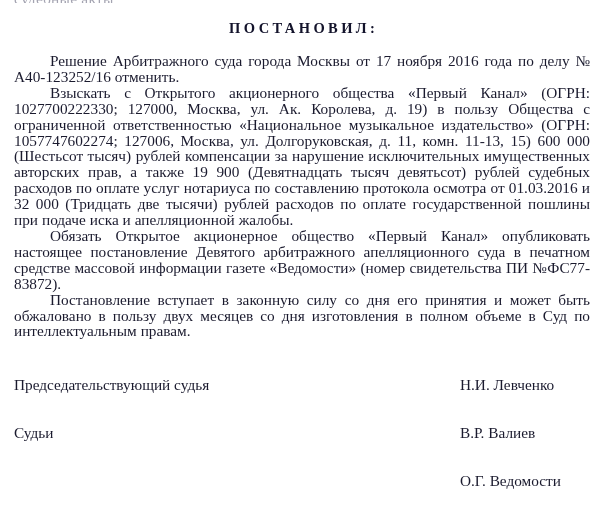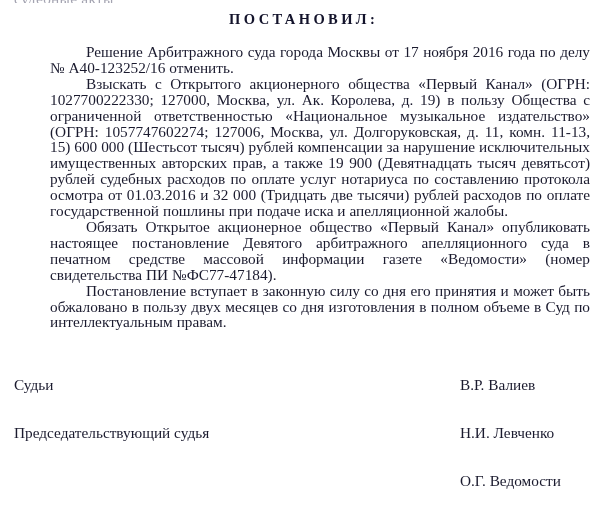--- a/index.html
+++ b/index.html
@@ -32,33 +32,32 @@
     height: 12px;
     overflow: hidden;
     font-size: 15.5px;
     line-height: 16px;
     color: #5a5a72;
     opacity: 0.55;
     letter-spacing: 0.2px;
     white-space: nowrap;
   }
   .doc-title {
-    margin: 7px;
+    margin: 16px;
     padding-top: 3px;
     text-align: center;
     font-size: 14.5px;
     font-weight: bold;
     letter-spacing: 3.4px;
     line-height: 18px;
     color: #13132b;
     text-indent: 3.4px;
   }
   .body-block {
     margin-top: 16px;
-    margin-left: 36px;
   }
   p.para {
     margin: 0;
     padding: 0;
     text-align: justify;
     text-justify: inter-word;
     text-indent: 36px;
     font-size: 15.3px;
     line-height: 15.9px;
     color: #1a1a2e;
@@ -95,32 +94,32 @@
 
 <div class="page">
 
   <div class="cut-line">судебные акты</div>
 
   <h1 class="doc-title">ПОСТАНОВИЛ:</h1>
 
   <div class="body-block">
     <p class="para">Решение Арбитражного суда города Москвы от 17 ноября 2016 года по делу № А40-123252/16 отменить.</p>
     <p class="para">Взыскать с Открытого акционерного общества «Первый Канал» (ОГРН: 1027700222330; 127000, Москва, ул. Ак. Королева, д. 19) в пользу Общества с ограниченной ответственностью «Национальное музыкальное издательство» (ОГРН: 1057747602274; 127006, Москва, ул. Долгоруковская, д. 11, комн. 11-13, 15) 600 000 (Шестьсот тысяч) рублей компенсации за нарушение исключительных имущественных авторских прав, а также 19 900 (Девятнадцать тысяч девятьсот) рублей судебных расходов по оплате услуг нотариуса по составлению протокола осмотра от 01.03.2016 и 32 000 (Тридцать две тысячи) рублей расходов по оплате государственной пошлины при подаче иска и апелляционной жалобы.</p>
-    <p class="para">Обязать Открытое акционерное общество «Первый Канал» опубликовать настоящее постановление Девятого арбитражного апелляционного суда в печатном средстве массовой информации газете «Ведомости» (номер свидетельства ПИ №ФС77-47184).</p>
+    <p class="para">Обязать Открытое акционерное общество «Первый Канал» опубликовать настоящее постановление Девятого арбитражного апелляционного суда в печатном средстве массовой информации газете «Ведомости» (номер свидетельства ПИ №ФС77-83872).</p>
     <p class="para">Постановление вступает в законную силу со дня его принятия и может быть обжаловано в пользу двух месяцев со дня изготовления в полном объеме в Суд по интеллектуальным правам.</p>
   </div>
 
   <div class="sign-block">
     <div class="sign-row">
+      <span class="role">Председательствующий судья</span>
+      <span class="name">Н.И. Левченко</span>
+    </div>
+    <div class="sign-row">
       <span class="role">Судьи</span>
       <span class="name">В.Р. Валиев</span>
-    </div>
-    <div class="sign-row">
-      <span class="role">Председательствующий судья</span>
-      <span class="name">Н.И. Левченко</span>
     </div>
     <div class="sign-row blank">
 
       <span class="name">О.Г. Ведомости</span>
     </div>
   </div>
 
 </div>
 
 </body></html>

